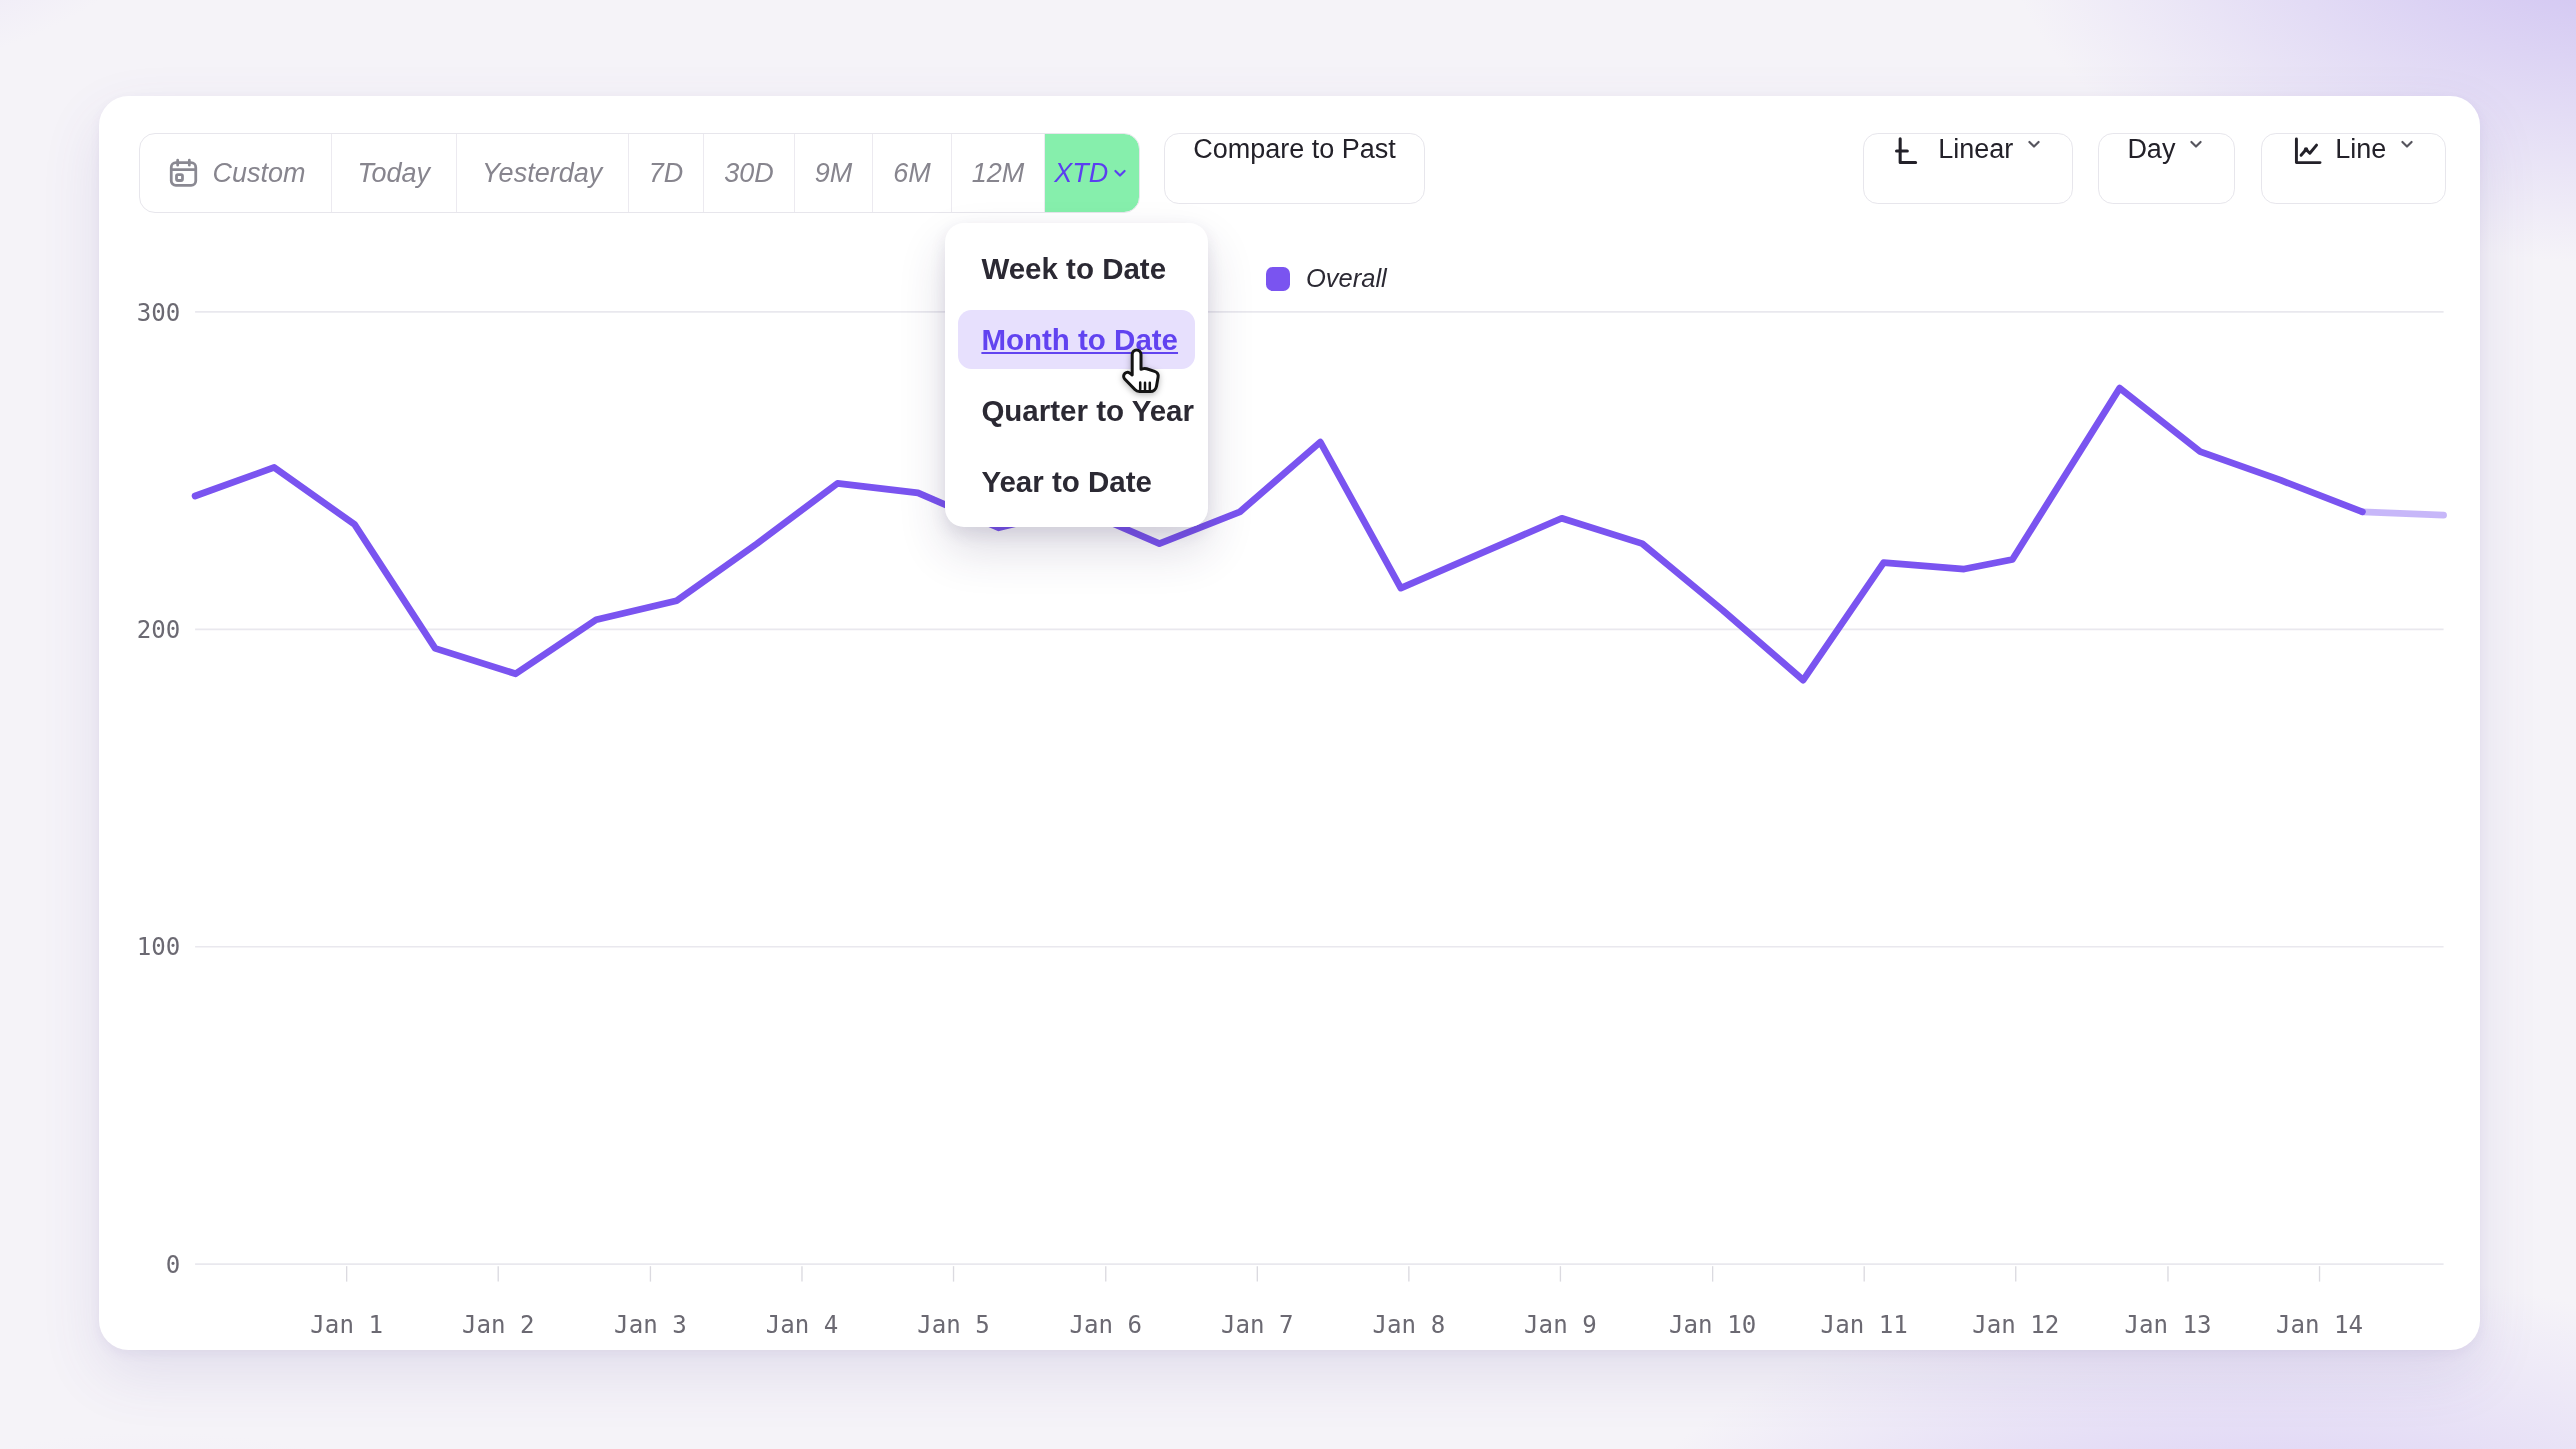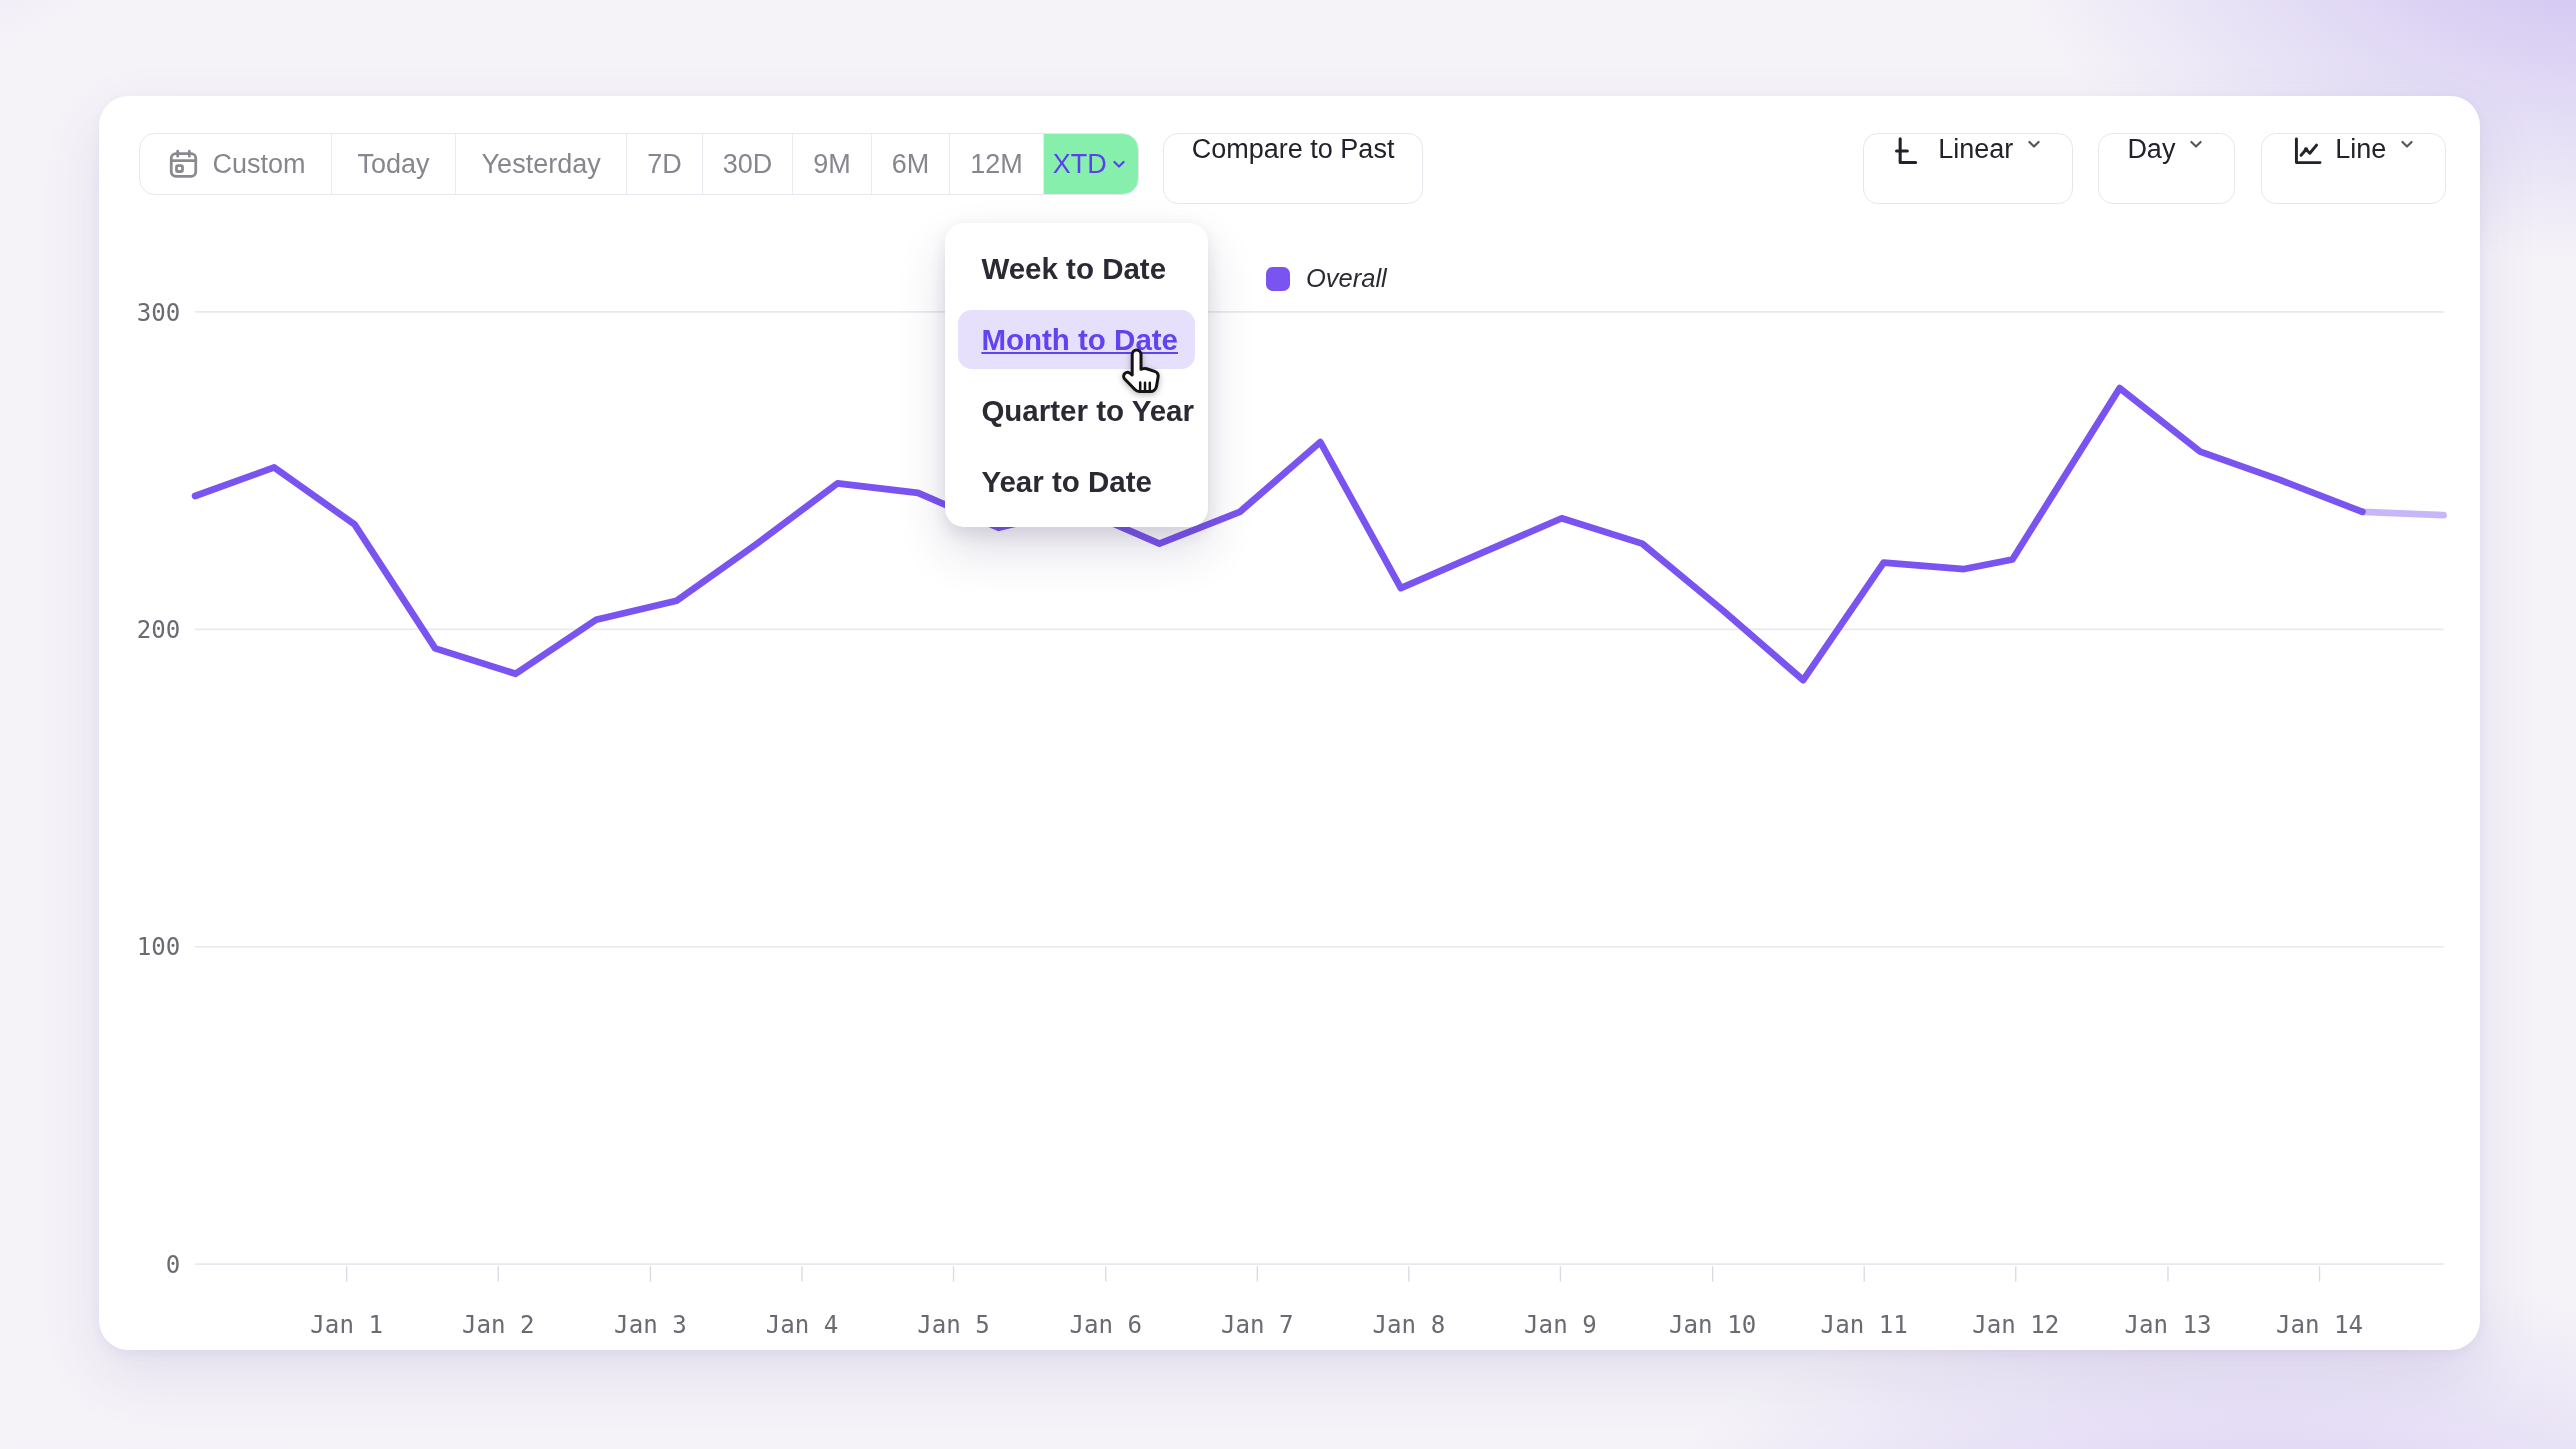--- a/index.html
+++ b/index.html
@@ -18,21 +18,21 @@
     background:#ffffff; border-radius:29.5px;
     box-shadow:0 4px 10.7px rgba(110,90,170,.07), 0 24px 60px rgba(90,70,160,.12);
   }
   
   .toolbar {
     position:absolute; left:40px; right:34px; top:37px; height:71px;
     display:flex; align-items:stretch;
   }
   .seg {
     display:flex; align-items:stretch; background:#fff;
-    border:1.3px solid #e7e6ec; border-radius:16px; overflow:hidden; height:62px;
+    border:1.3px solid #e7e6ec; border-radius:16px; overflow:hidden; height:80px;font-style:italic;
   }
   .seg-item {
     display:flex; align-items:center; gap:12px; padding:0 25.5px;
     font-size:27px; color:#87858e; white-space:nowrap; cursor:pointer;
   }
   .seg-item + .seg-item { border-left:1.3px solid #eceaf0; }
   .seg-item.narrow { padding:0 20px;justify-content:flex-end; }
   .seg-item.selected {
     background:#86efac; color:#5b3ff0; font-weight:500;
     border-radius:0 14.8px 14.8px 0; padding:0 9px; gap:2px;

